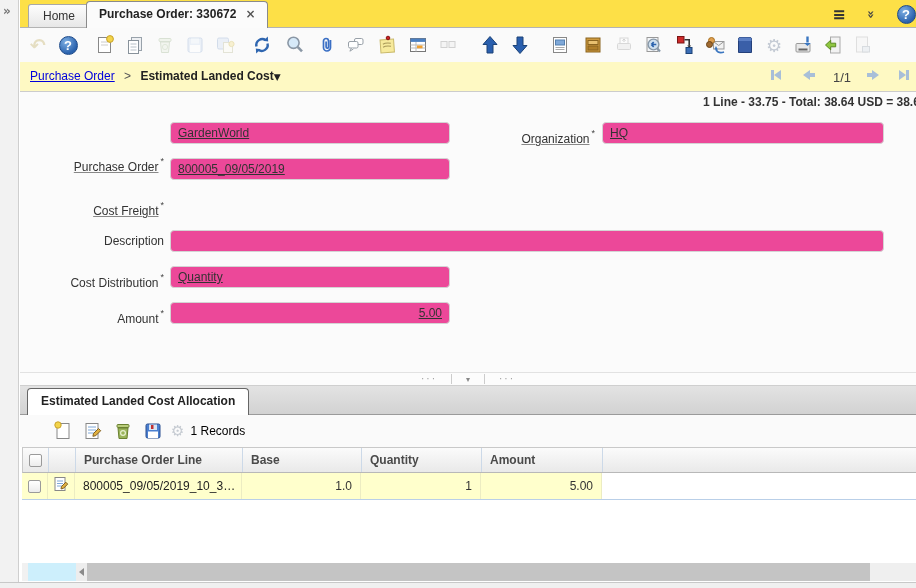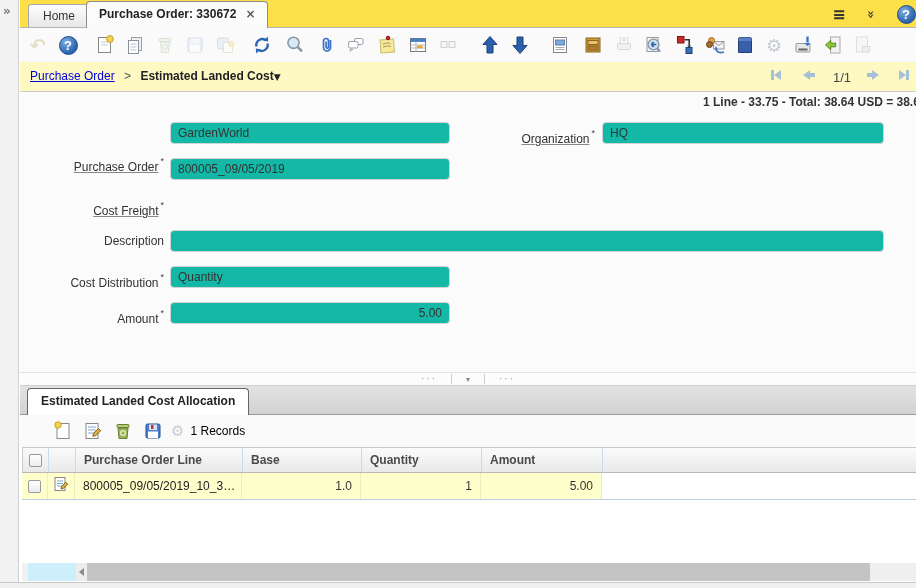--- a/index.html
+++ b/index.html
@@ -46,22 +46,22 @@
   .tri-r{width:0;height:0;border-top:5px solid transparent;border-bottom:5px solid transparent;border-left:7px solid #a8bfd8;}
   .nbar{width:2.5px;height:10px;background:#a8bfd8;}
   .ntail{width:5px;height:3.5px;background:#a8bfd8;}
 
   
   .formarea{position:absolute;left:20px;top:92px;right:0;height:280px;background:#fbfbfb;}
   .statusline{position:absolute;left:683px;top:3px;font-weight:bold;color:#333;white-space:nowrap;}
   .flabel{position:absolute;width:144px;text-align:right;line-height:22px;color:#333;}
   .flabel .lk{text-decoration:underline;text-decoration-color:#888;cursor:pointer;}
   .mand{font-size:9px;vertical-align:7px;color:#444;margin-left:2px;}
-  .field{position:absolute;height:22px;line-height:20px;background:#14b8a6;border:1px solid #d4d4d4;border-radius:4px;
-         padding:0 7px;box-sizing:border-box;color:#333;overflow:hidden;white-space:nowrap;}
+  .field{position:absolute;height:22px;line-height:20px;background:#ec4899;border:1px solid #d4d4d4;border-radius:4px;
+         padding:0 7px;box-sizing:border-box;color:#333;overflow:hidden;white-space:nowrap;text-decoration:underline;}
   .num{text-align:right;}
 
   
   .splitter{position:absolute;left:20px;top:372px;right:0;height:14px;background:#fcfcfc;border-top:1px solid #e2e2e2;border-bottom:1px solid #cfcfcf;
             box-sizing:border-box;display:flex;align-items:center;justify-content:center;cursor:row-resize;}
   .grip{color:#9a9a9a;font-size:10px;letter-spacing:2px;line-height:10px;padding:0 14px;}
   .vsep{width:1px;height:10px;background:#cccccc;}
   .collbtn{color:#888;font-size:8px;padding:0 14px;cursor:pointer;font-family:"DejaVu Sans",sans-serif;}
 
   

